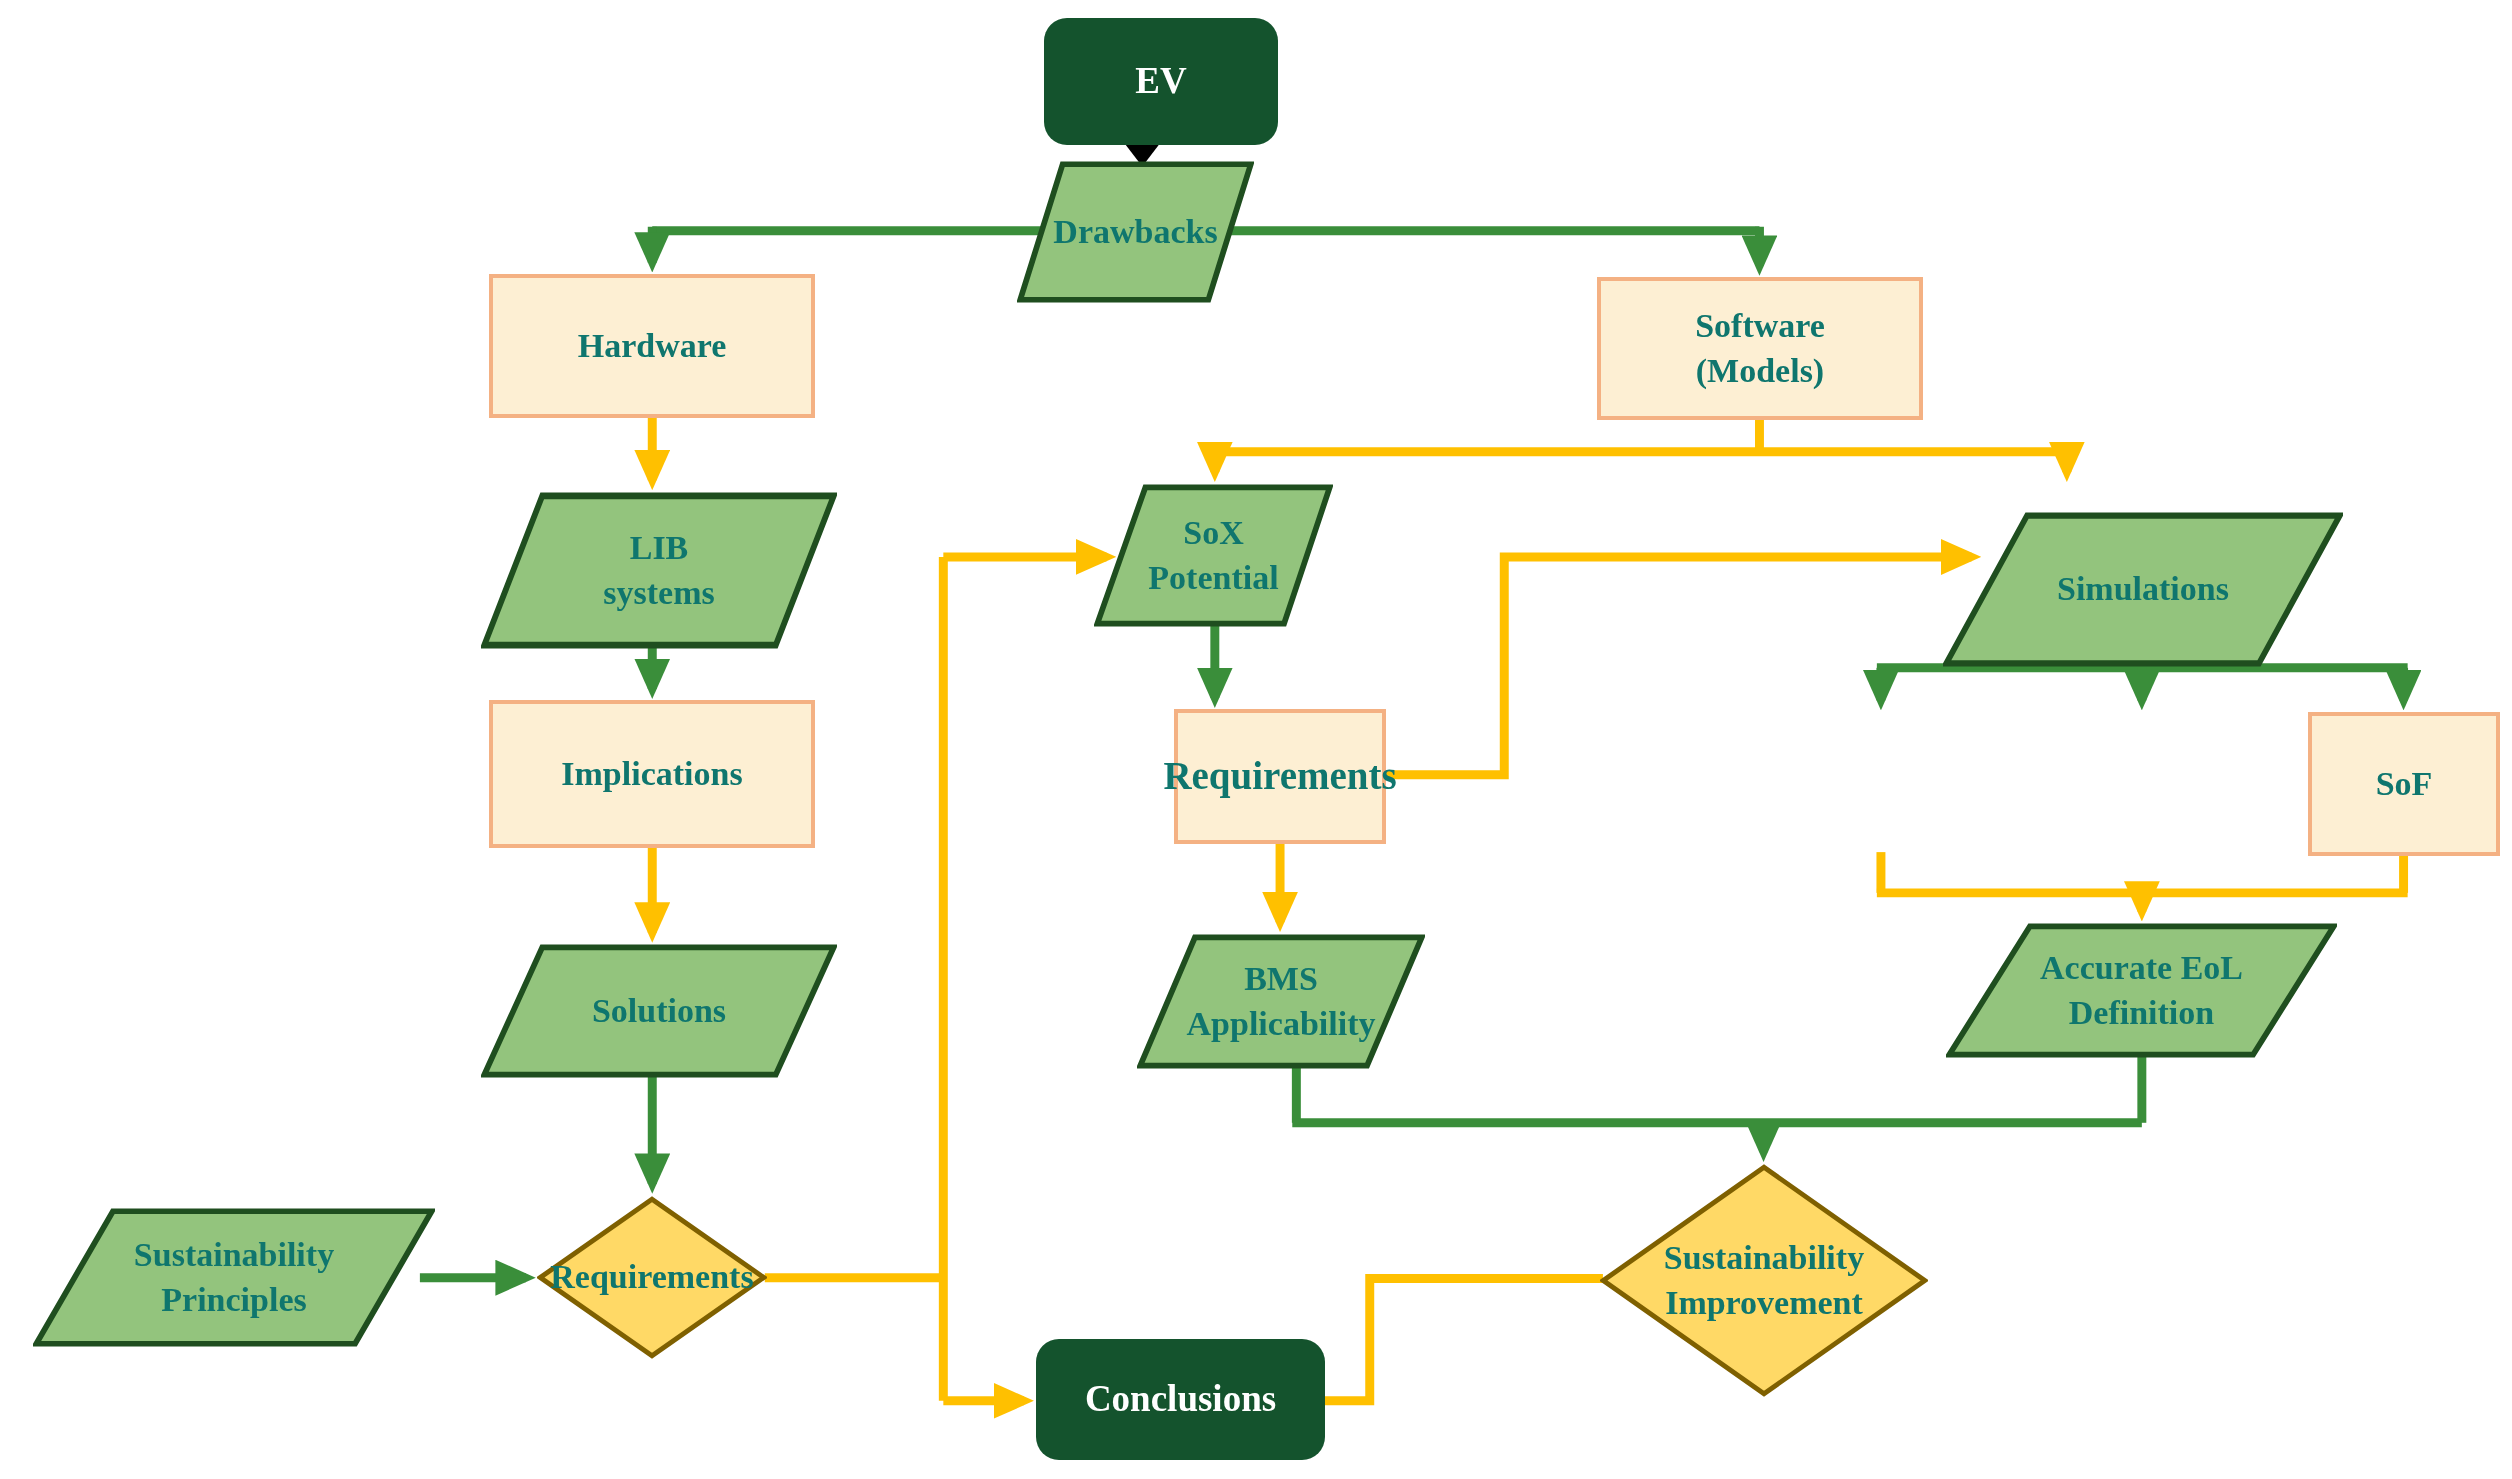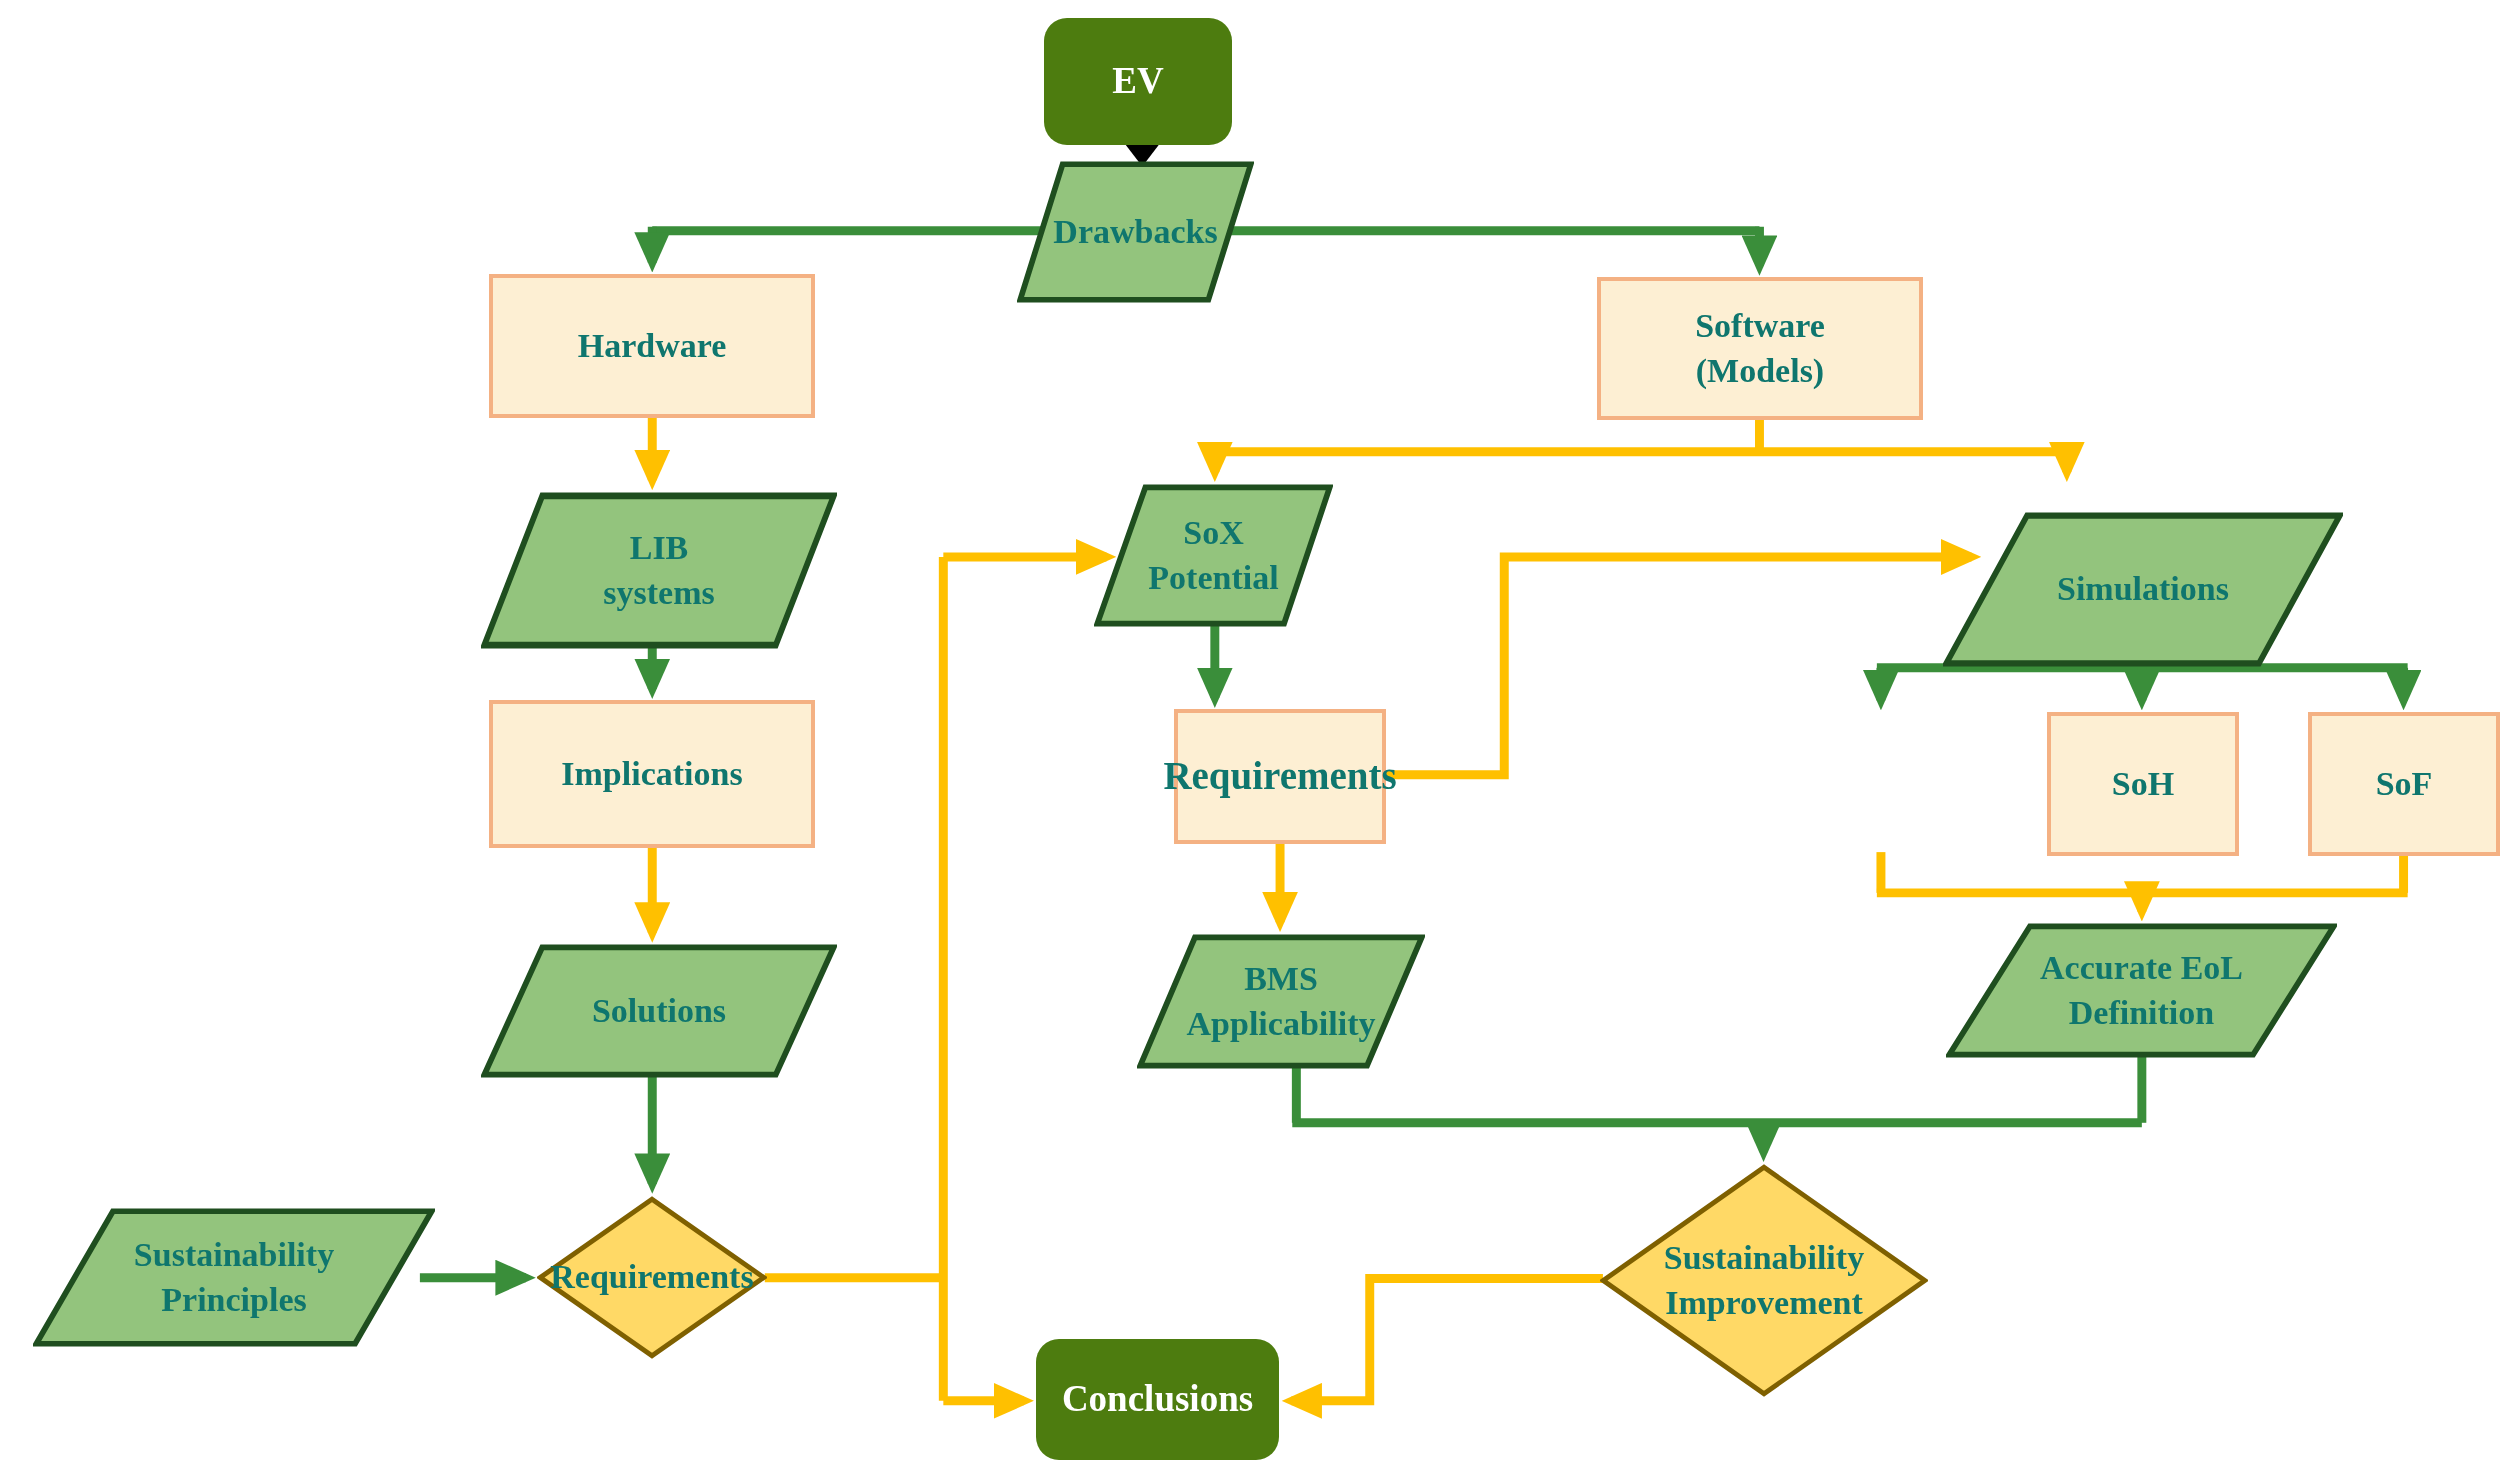--- a/index.html
+++ b/index.html
@@ -14,21 +14,21 @@
   .node{position:absolute;z-index:2;}
   .node .shape-svg{position:absolute;left:0;top:0;width:100%;height:100%;display:block;}
   .label{
     position:absolute;inset:0;
     display:flex;align-items:center;justify-content:center;
     text-align:center;
     font-weight:700;font-size:34px;line-height:1.3;
     color:#0f766e;white-space:pre-line;z-index:3;
   }
   .terminal{
-    background:#4d7c0f;border-radius:23px;
+    background:#14532d;border-radius:23px;padding-left:46px;
   }
   .terminal .label{color:#fff;font-size:37px;}
   .process{
     background:#FDEFD3;border:4.9px solid #F4B183;box-sizing:border-box;
   }
   
   #node-ev{left:1044px;top:18px;width:188px;height:127px;}
   #node-drawbacks{left:1017px;top:161px;width:237px;height:142px;}
   #node-hardware{left:489px;top:274px;width:326px;height:144px;}
   #node-lib{left:481px;top:492px;width:356px;height:157px;}
@@ -181,23 +181,20 @@
 Applicability</div>
   </div>
 
   <div class="node" id="node-simulations">
     <svg class="shape-svg" viewBox="0 0 490 175" preserveAspectRatio="none">
       <polygon points="103,4 486,4 387,171 4,171" fill="#93C47D" stroke="#1F4E1F" stroke-width="7"></polygon>
     </svg>
     <div class="label">Simulations</div>
   </div>
 
-  <div class="node process" id="node-soh">
-    <div class="label">SoH</div>
-  </div>
   <div class="node process" id="node-sof">
     <div class="label">SoF</div>
   </div>
 
   <div class="node" id="node-eol">
     <svg class="shape-svg" viewBox="0 0 480 165" preserveAspectRatio="none">
       <polygon points="103,4 476,4 377,161 4,161" fill="#93C47D" stroke="#1F4E1F" stroke-width="7"></polygon>
     </svg>
     <div class="label">Accurate EoL
 Definition</div>

